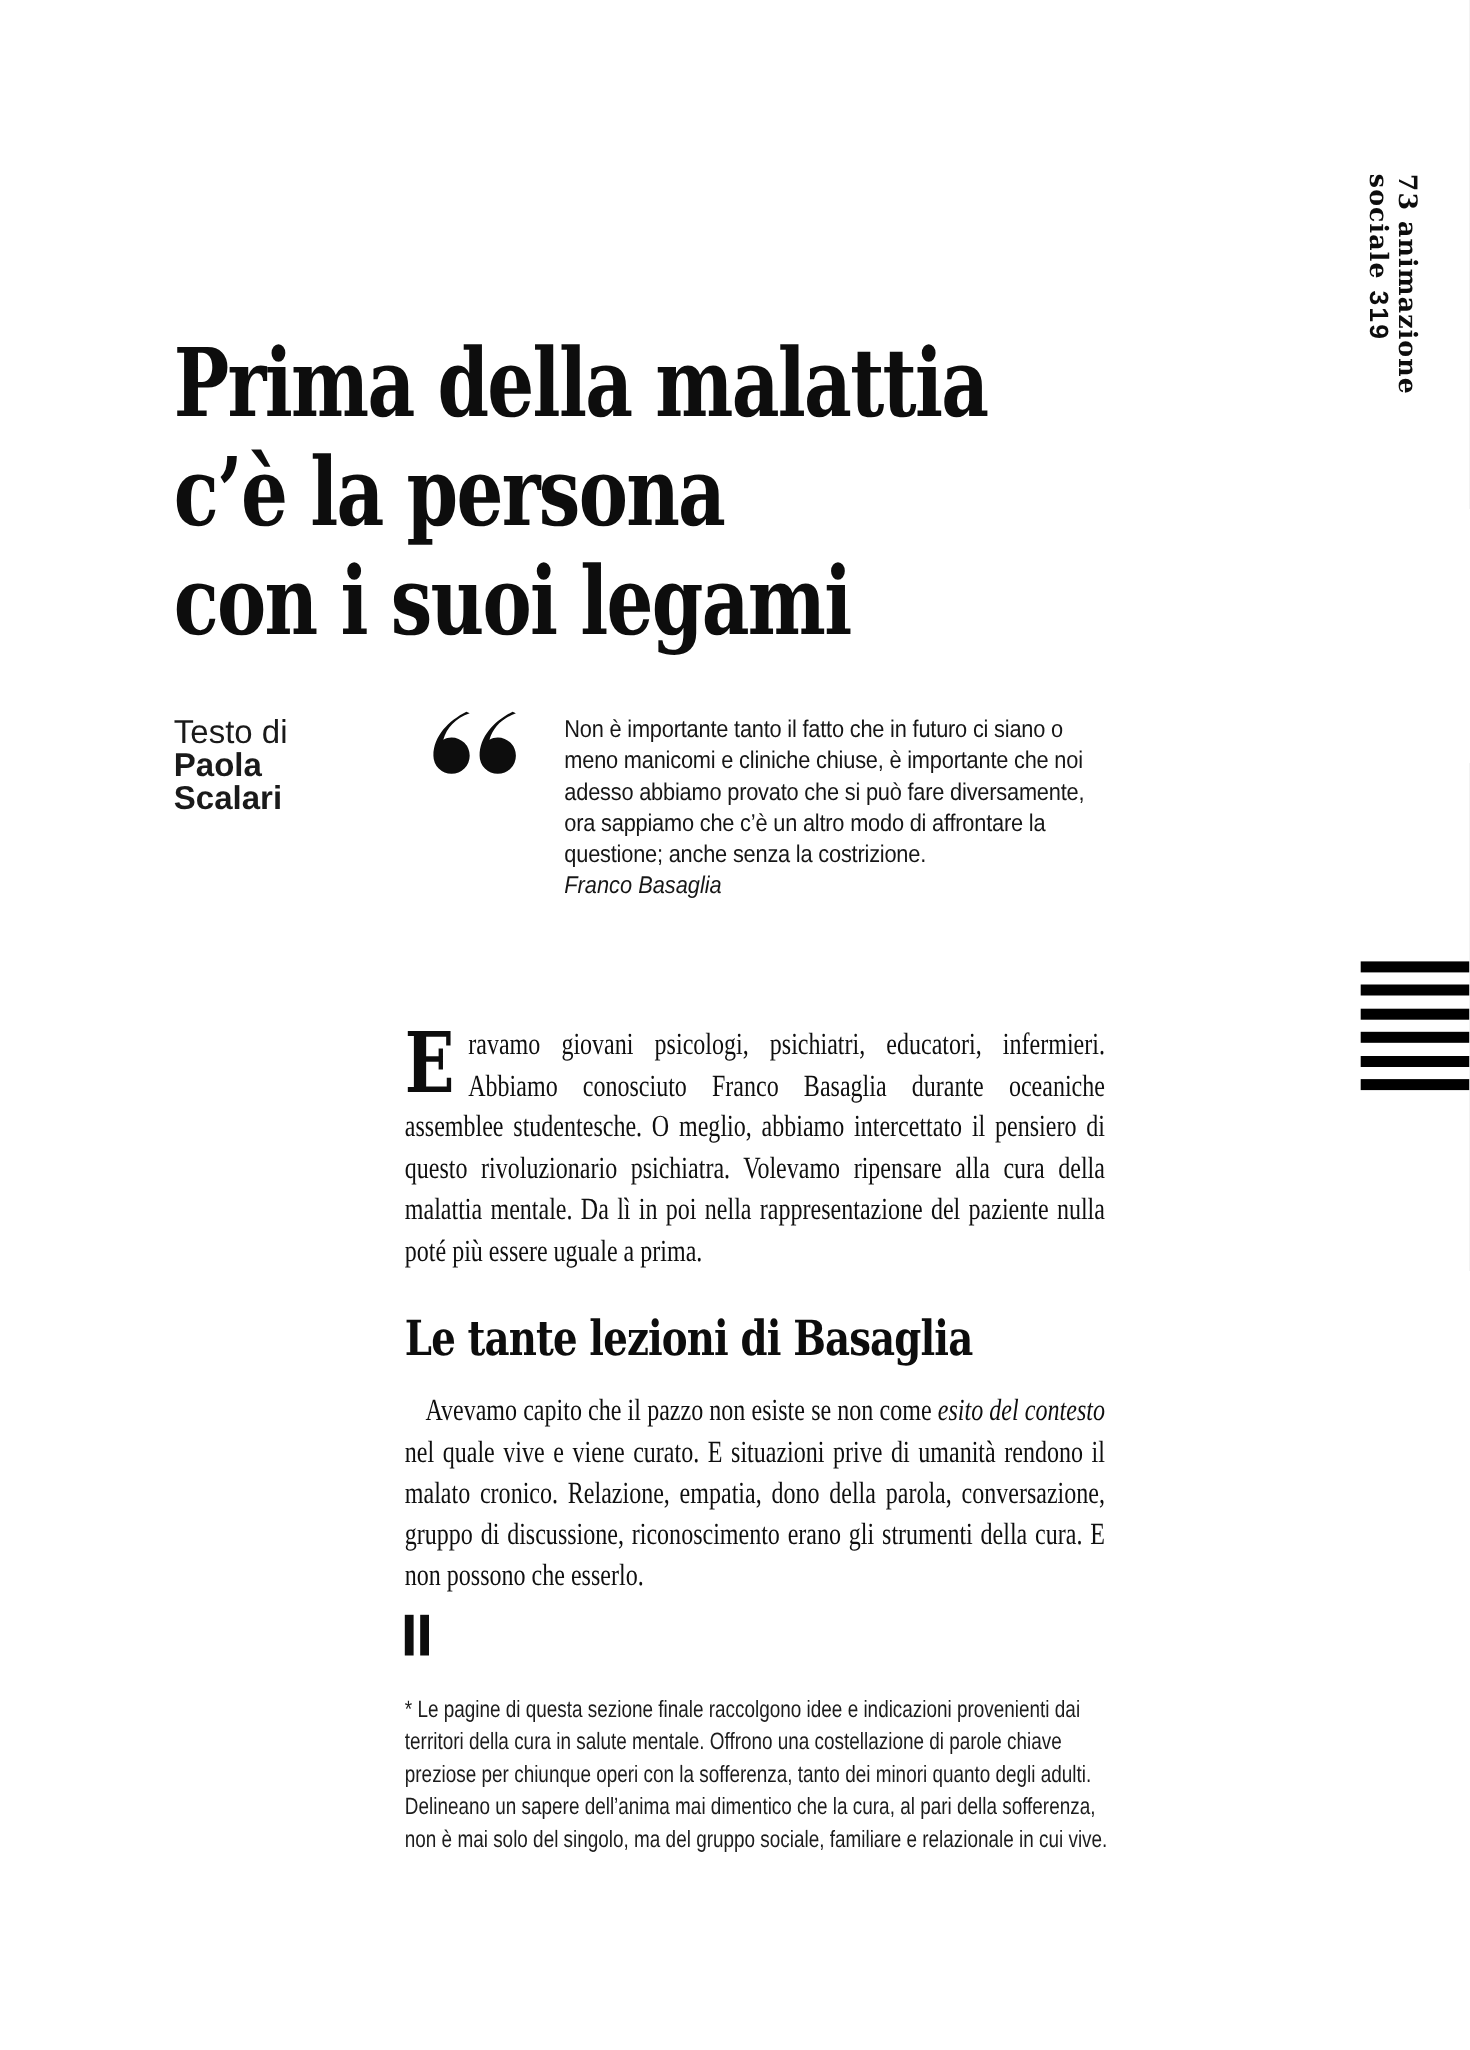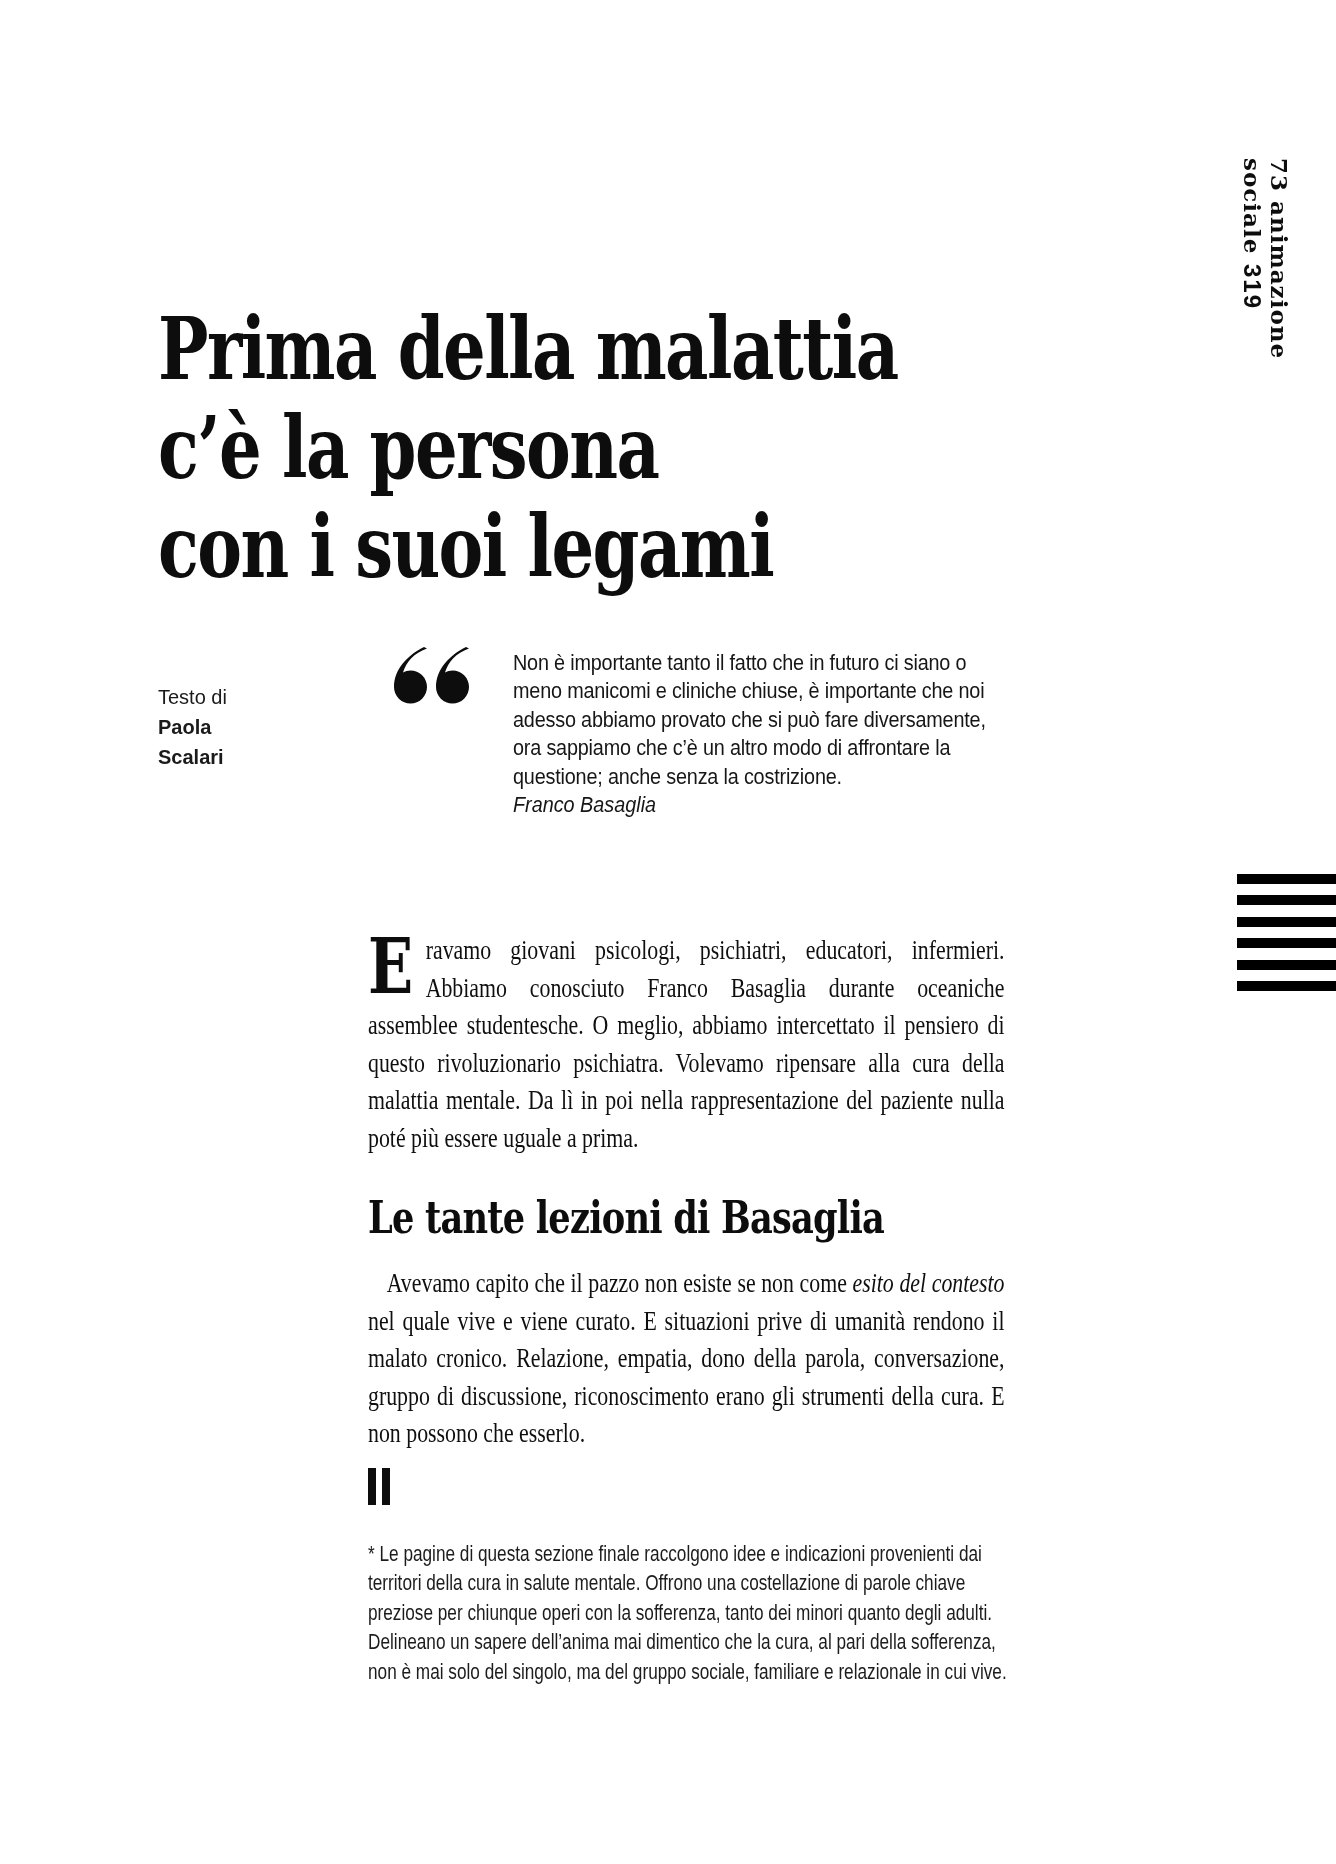--- a/index.html
+++ b/index.html
@@ -14,21 +14,21 @@
 
   
   .side-label{position:absolute;left:1238px;top:158px;height:320px;
               writing-mode:vertical-rl;text-orientation:mixed;
               font-family:"DejaVu Serif",serif;font-weight:700;font-size:23px;
               letter-spacing:1px;color:#0d0d0d;}
   .side-label .page-num{font-family:"Liberation Sans",sans-serif;font-weight:700;
               letter-spacing:2px;margin-top:10px;font-size:24px;}
 
   
-  .byline{position:absolute;left:158px;top:651px;font-size:20px;line-height:30px;color:#1a1a1a;margin-top:31px;}
+  .byline{position:absolute;left:158px;top:651px;font-size:30px;line-height:30px;color:#1a1a1a;}
   .byline .author{font-weight:700;white-space:pre-line;}
 
   
   .quote-mark{position:absolute;left:393px;top:646px;width:82px;height:58px;}
   .quote-text{position:absolute;left:513px;top:649px;font-size:22px;line-height:28.4px;
               letter-spacing:-0.2px;color:#161616;white-space:pre-line;
               transform:scaleX(0.9);transform-origin:0 0;}
   .quote-attrib{position:absolute;left:513px;top:791px;font-size:22px;line-height:28.4px;
               font-style:italic;color:#161616;transform:scaleX(0.9);transform-origin:0 0;}
 

